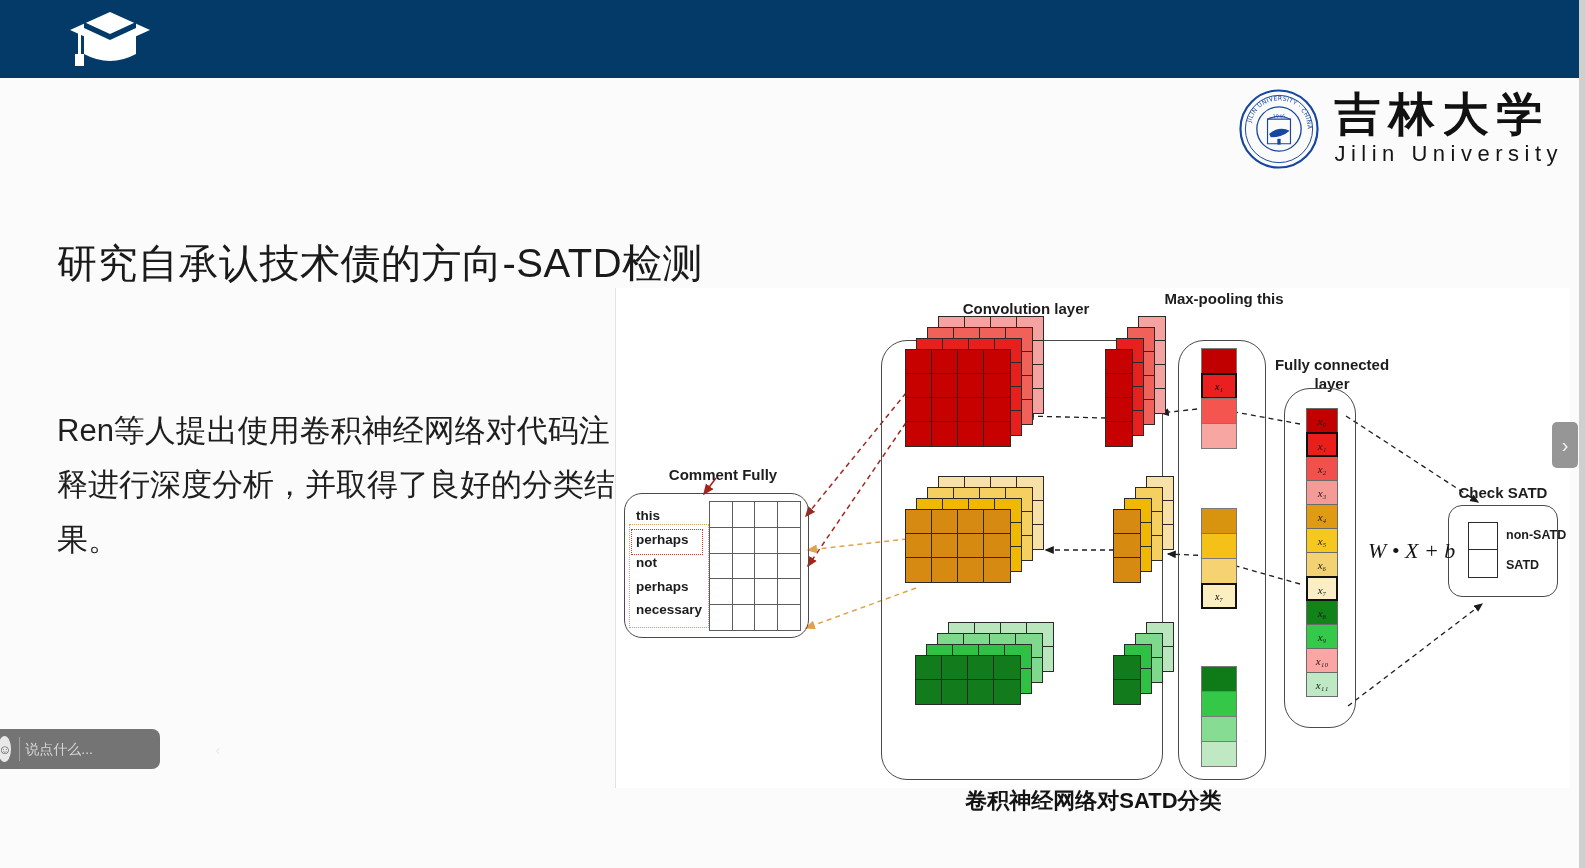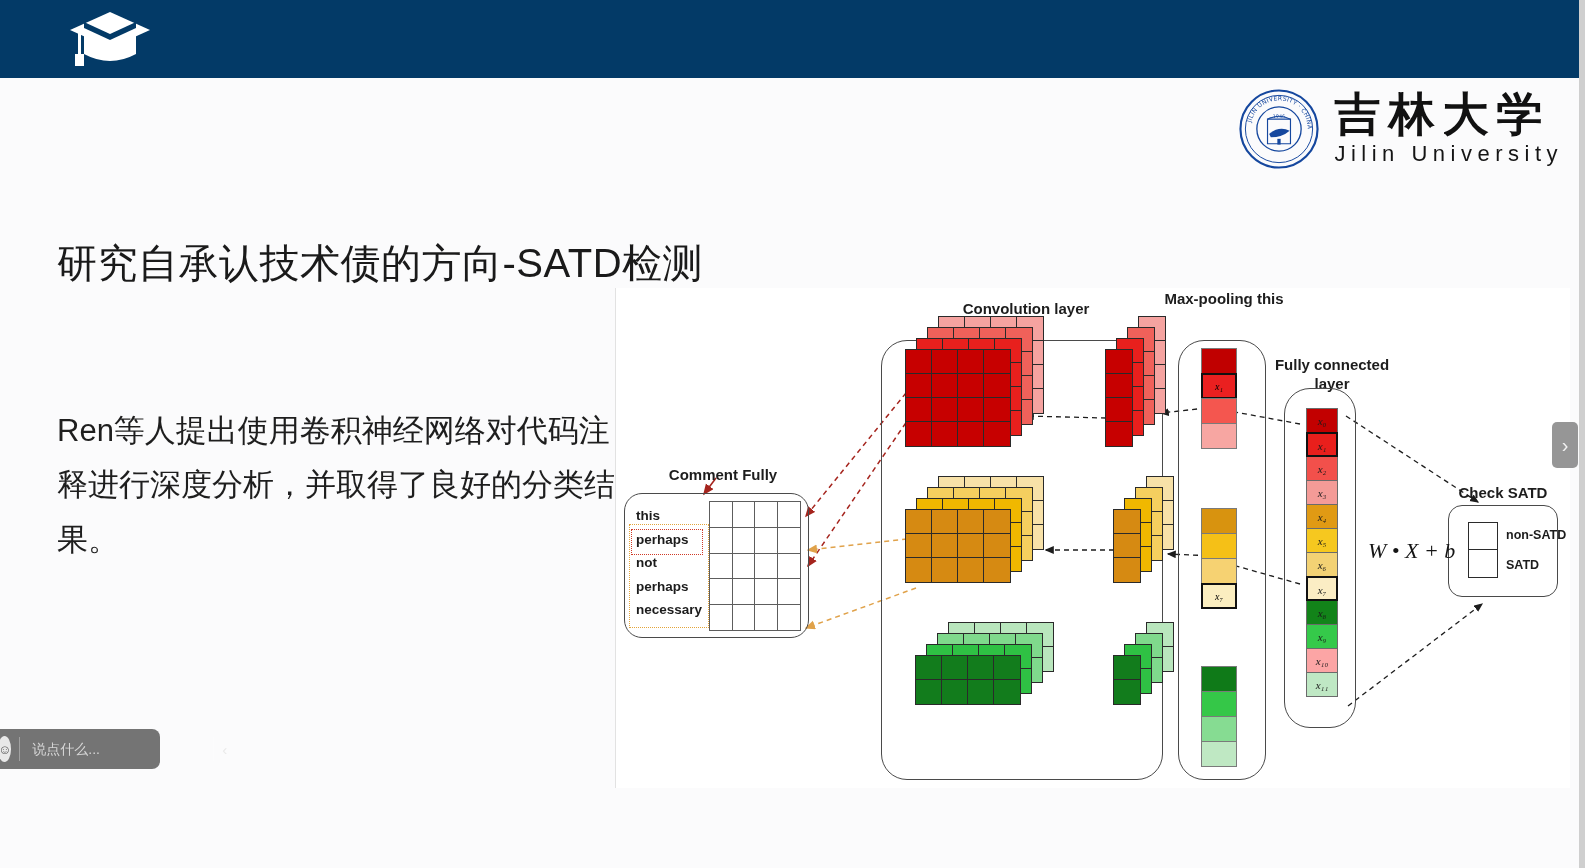--- a/index.html
+++ b/index.html
@@ -142,21 +142,21 @@
   #avatar-btn {
     width: 26px; height: 26px; border-radius: 50%;
     background: #e8e8e8; margin-left: 6px;
     display: flex; align-items: center; justify-content: center;
     font-size: 13px; color: #555;
   }
   #comment-input {
     flex: 1; background: transparent; border: none;
     border-left: 1px solid rgba(255,255,255,0.32);
     border-right: 1px solid rgba(255,255,255,0.32);
-    margin: 0 8px; height: 24px; padding-left: 12px;
+    margin: 0 8px; height: 24px; padding-left: 5px;
     color: #e9e9e9; font-size: 14px; outline: none;
     font-family: "Liberation Sans", sans-serif;
   }
   #comment-input::placeholder { color: #d6d6d6; }
   #collapse-btn {
     width: 26px; text-align: center; color: #e9e9e9; font-size: 15px; cursor: pointer;
   }
   #next-slide-btn {
     position: absolute; right: 7px; top: 422px;
     width: 26px; height: 46px;
@@ -556,20 +556,21 @@
       </div>
 
     <div id="formula">W • X + b</div>
     <div id="check-boxes">
       <div class="cb"></div>
       <div class="cb"></div>
     </div>
     <div class="check-lbl" style="left:890px; top:240px;">non-SATD</div>
     <div class="check-lbl" style="left:890px; top:270px;">SATD</div>
 
+    <div id="fig-caption">卷积神经网络对SATD分类</div>
   </div>
 
   <div id="comment-bar">
     <div id="avatar-btn">☺</div>
     <input id="comment-input" type="text" placeholder="说点什么..." style="">
     <div id="collapse-btn">‹</div>
   </div>
 
   <div id="next-slide-btn">›</div>
   <div id="right-edge"></div>

